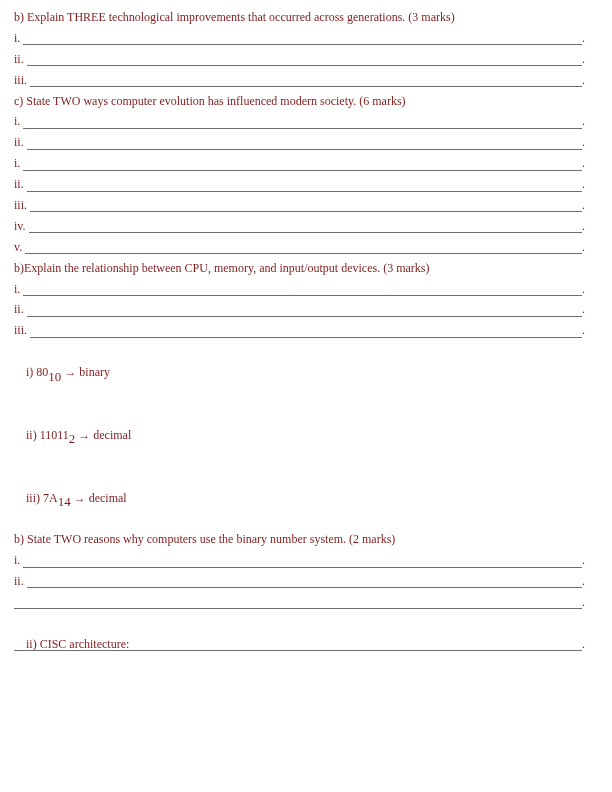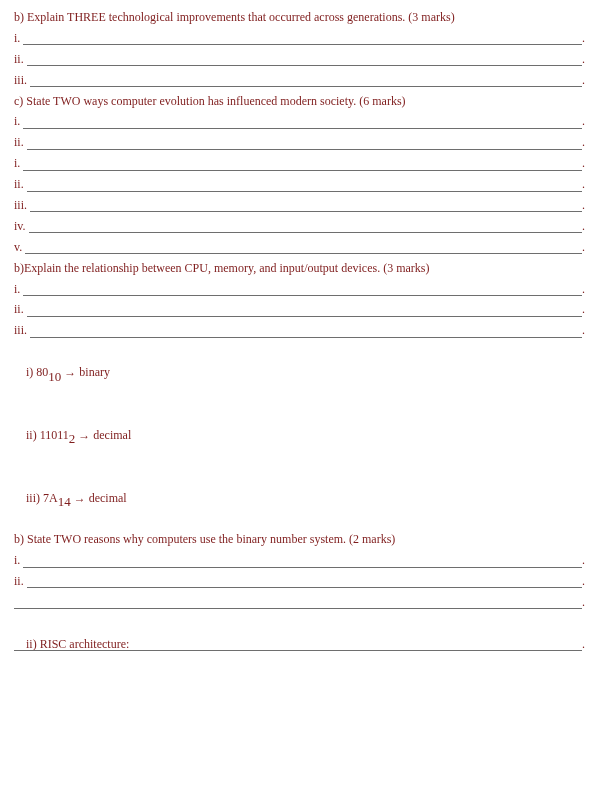--- a/index.html
+++ b/index.html
@@ -153,20 +153,20 @@
     <span class="num">ii.</span>
     <span class="rule"></span>
     <span class="dot">.</span>
   </div>
 
   <div class="row fullline">
     <span class="rule"></span>
     <span class="dot">.</span>
   </div>
   <div class="row conv">
-    <span>ii) RISC architecture:</span>
+    <span>ii) CISC architecture:</span>
   </div>
   <div class="row fullline">
     <span class="rule"></span>
     <span class="dot">.</span>
   </div>
 
 </div>
 
 </body></html>

